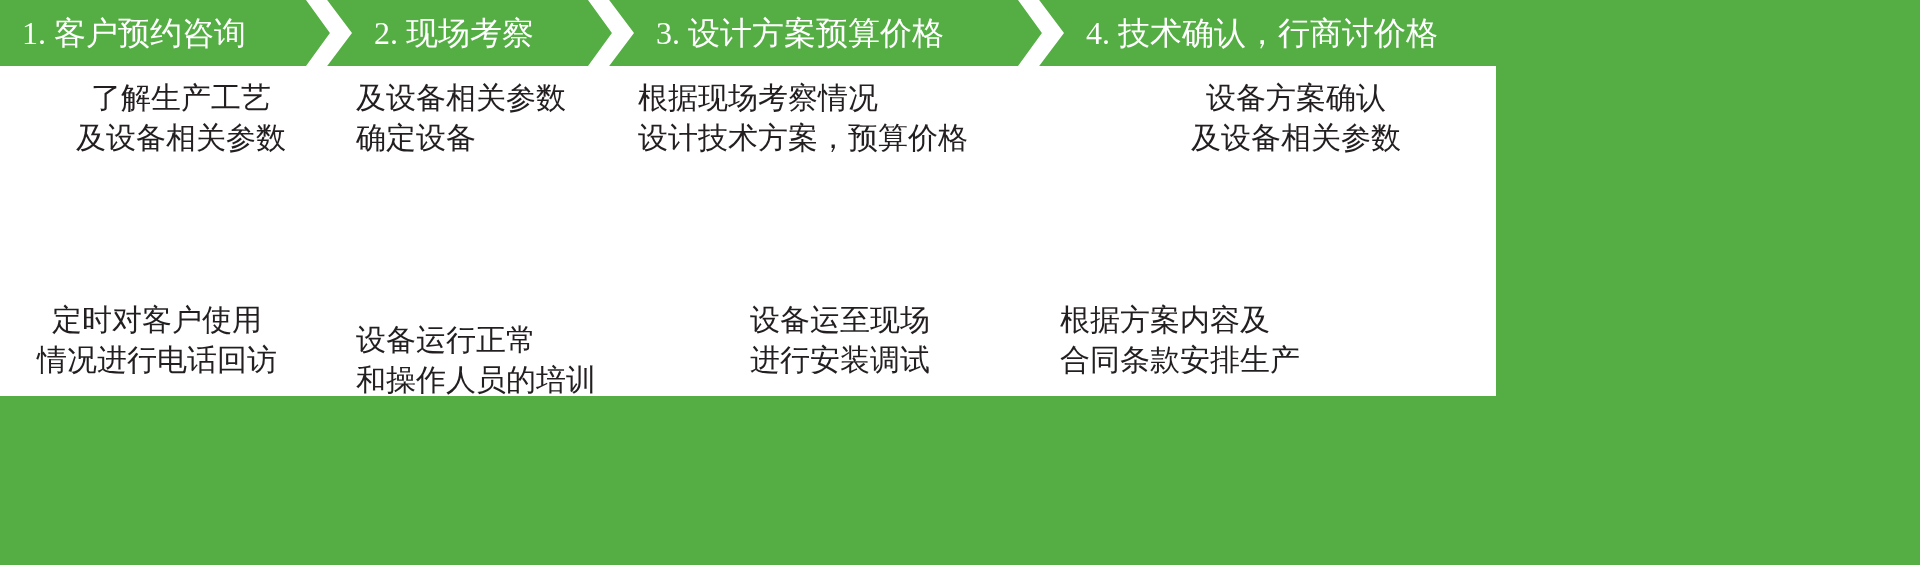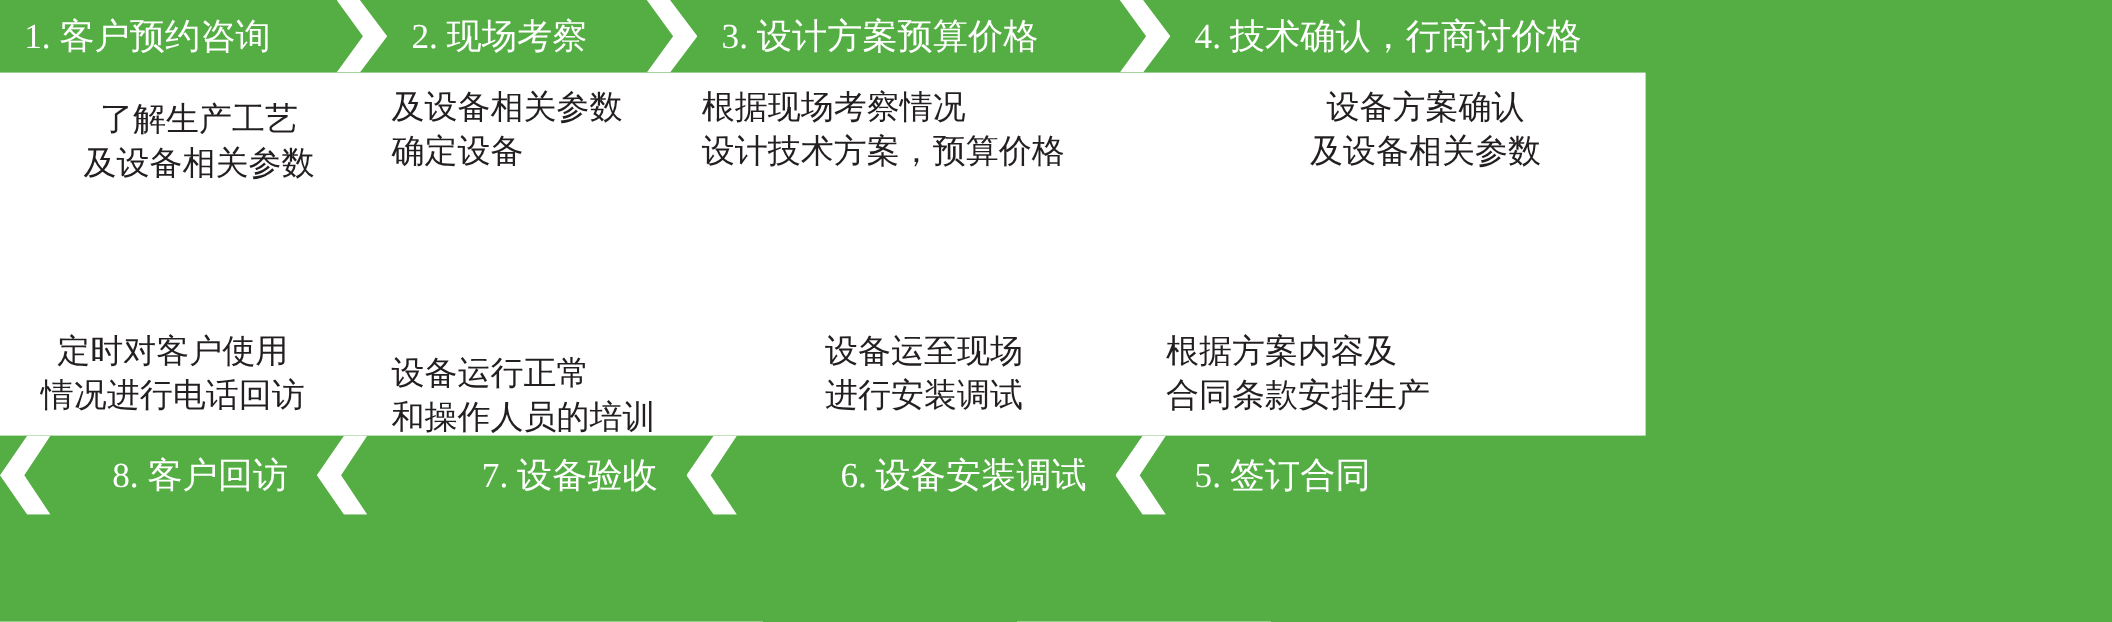--- a/index.html
+++ b/index.html
@@ -138,21 +138,21 @@
     </div>
 
     <div class="chevron" style="width:856px;padding-left:22px;">
       <span class="label">4. 技术确认，行商讨价格</span>
     </div>
 
   </div>
 
   <div class="text-layer upper">
 
-    <div class="text-block tb-center" style="left:36px;top:11px;width:290px;">
+    <div class="text-block tb-center" style="left:36px;top:0;width:290px;">
       <span class="line">了解生产工艺</span>
       <span class="line">及设备相关参数</span>
     </div>
 
     <div class="text-block tb-left" style="left:356px;top:0;width:270px;">
       <span class="line">及设备相关参数</span>
       <span class="line">确定设备</span>
     </div>
 
     <div class="text-block tb-left" style="left:638px;top:0;width:400px;">
@@ -184,33 +184,14 @@
       <span class="line">进行安装调试</span>
     </div>
 
     <div class="text-block tb-left" style="left:1060px;top:0;width:320px;">
       <span class="line">根据方案内容及</span>
       <span class="line">合同条款安排生产</span>
     </div>
 
   </div>
 
-  <div class="banner-row bottom">
-
-    <div class="chevron chev-left" style="width:288px;">
-      <span class="label">8. 客户回访</span>
-    </div>
-
-    <div class="chevron chev-left" style="width:336px;">
-      <span class="label">7. 设备验收</span>
-    </div>
-
-    <div class="chevron chev-left" style="width:390px;">
-      <span class="label">6. 设备安装调试</span>
-    </div>
-
-    <div class="chevron chev-left" style="width:906px;justify-content:flex-start;padding-left:72px;padding-right:0;">
-      <span class="label">5. 签订合同</span>
-    </div>
-
-  </div>
 
 </div>
 
 </body></html>

